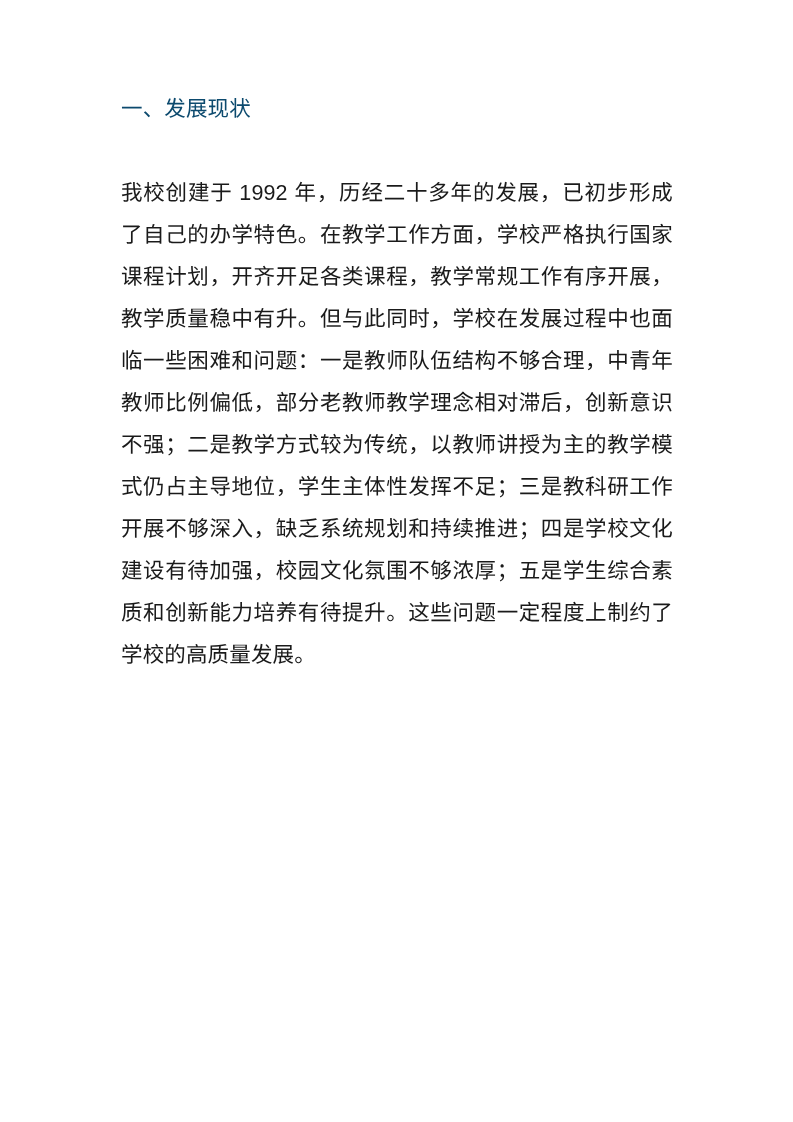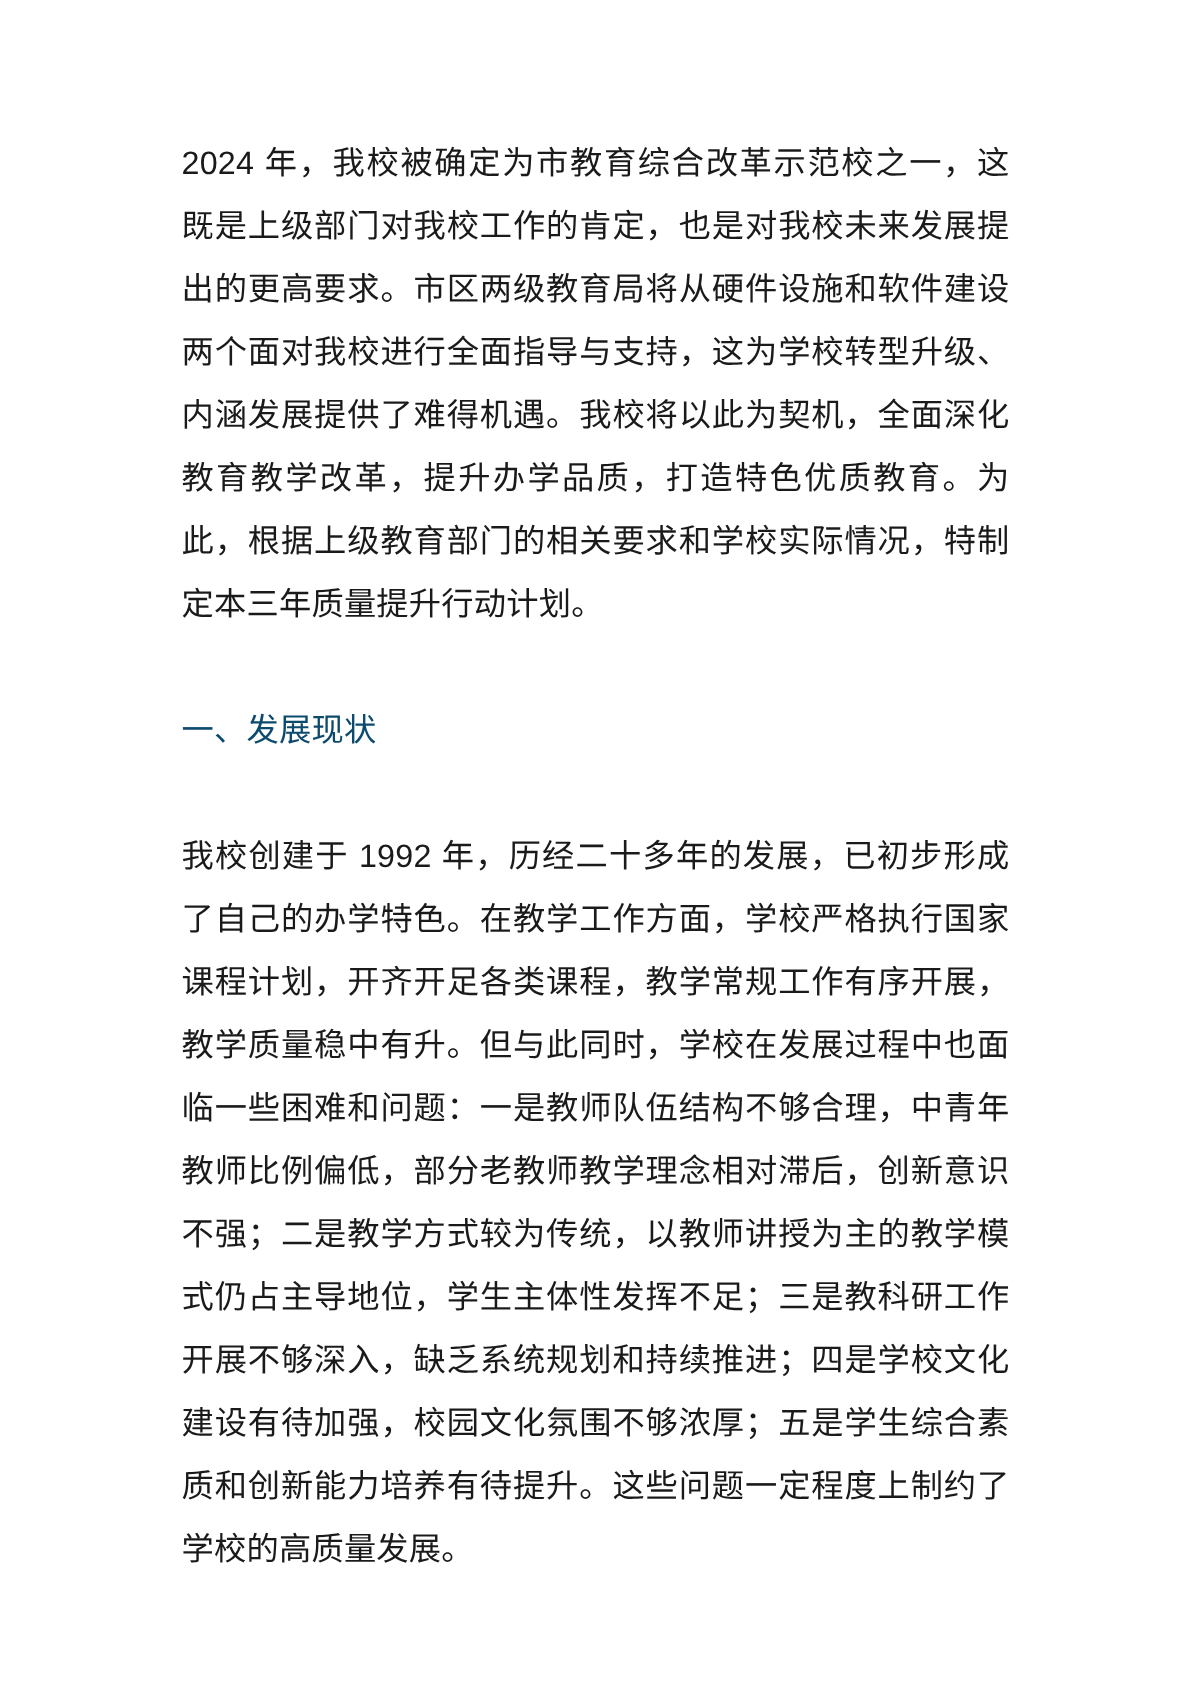--- a/index.html
+++ b/index.html
@@ -56,20 +56,19 @@
   .heading + .para {
     margin-top: 42px;
   }
 </style>
 </head>
 <body>
 
 <div class="page">
   <div class="content">
 
-    <p class="para">2024 年，我校被确定为市教育综合改革示范校之一，这既是上级部门对我校工作的肯定，也是对我校未来发展提出的更高要求。市区两级教育局将从硬件设施和软件建设两个面对我校进行全面指导与支持，这为学校转型升级、内涵发展提供了难得机遇。我校将以此为契机，全面深化教育教学改革，提升办学品质，打造特色优质教育。为此，根据上级教育部门的相关要求和学校实际情况，特制定本三年质量提升行动计划。</p>
 
     <h2 class="heading">一、发展现状</h2>
 
     <p class="para">我校创建于 1992 年，历经二十多年的发展，已初步形成了自己的办学特色。在教学工作方面，学校严格执行国家课程计划，开齐开足各类课程，教学常规工作有序开展，教学质量稳中有升。但与此同时，学校在发展过程中也面临一些困难和问题：一是教师队伍结构不够合理，中青年教师比例偏低，部分老教师教学理念相对滞后，创新意识不强；二是教学方式较为传统，以教师讲授为主的教学模式仍占主导地位，学生主体性发挥不足；三是教科研工作开展不够深入，缺乏系统规划和持续推进；四是学校文化建设有待加强，校园文化氛围不够浓厚；五是学生综合素质和创新能力培养有待提升。这些问题一定程度上制约了学校的高质量发展。</p>
 
   </div>
 </div>
 
 </body></html>

